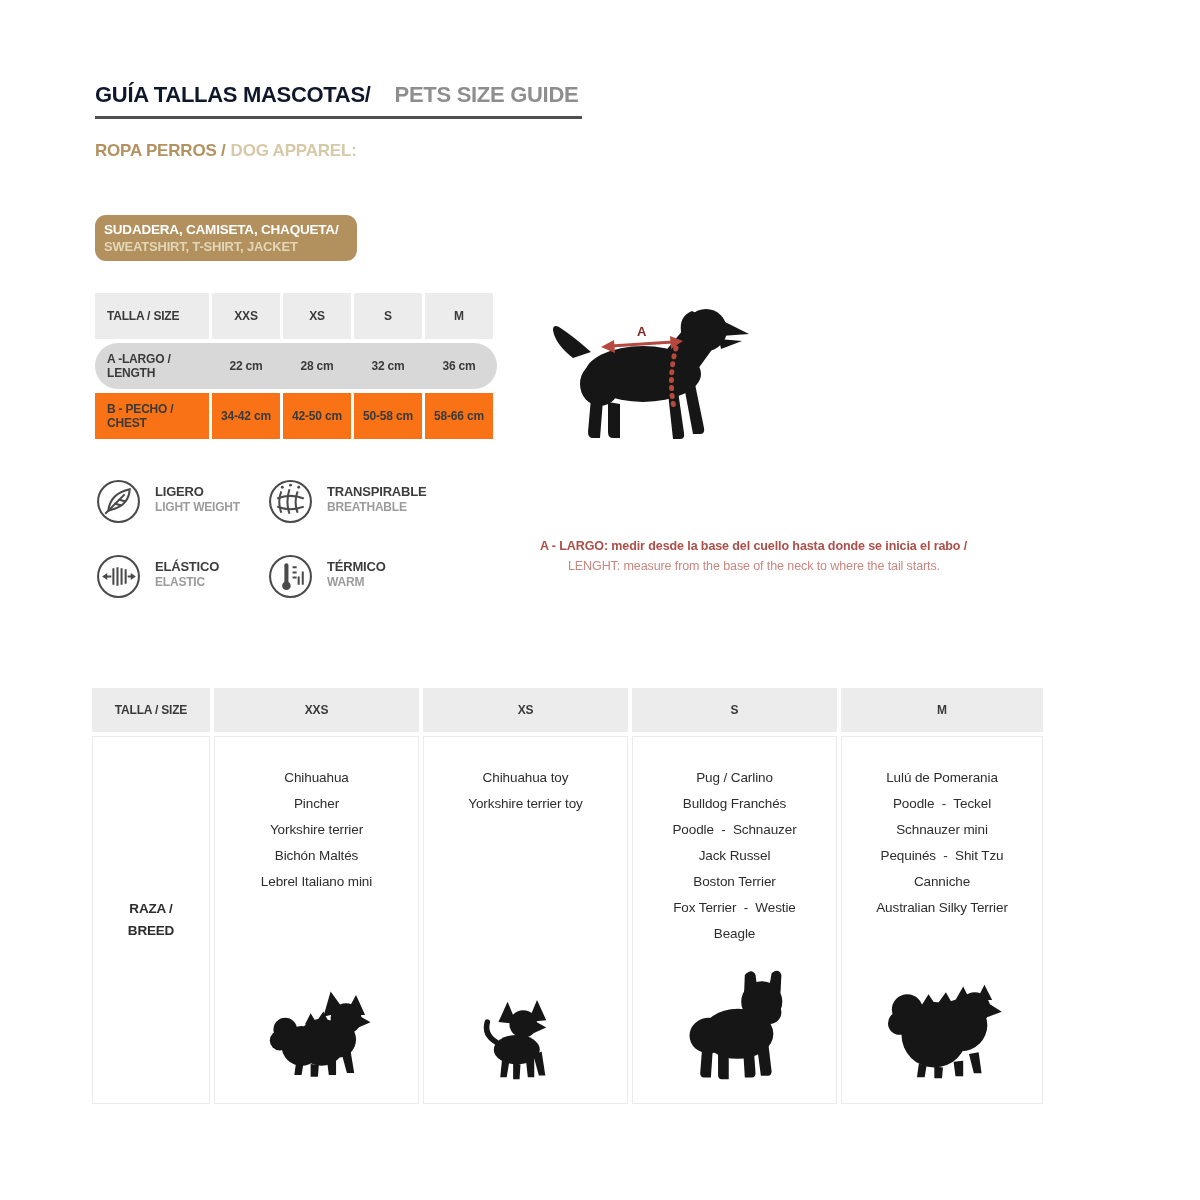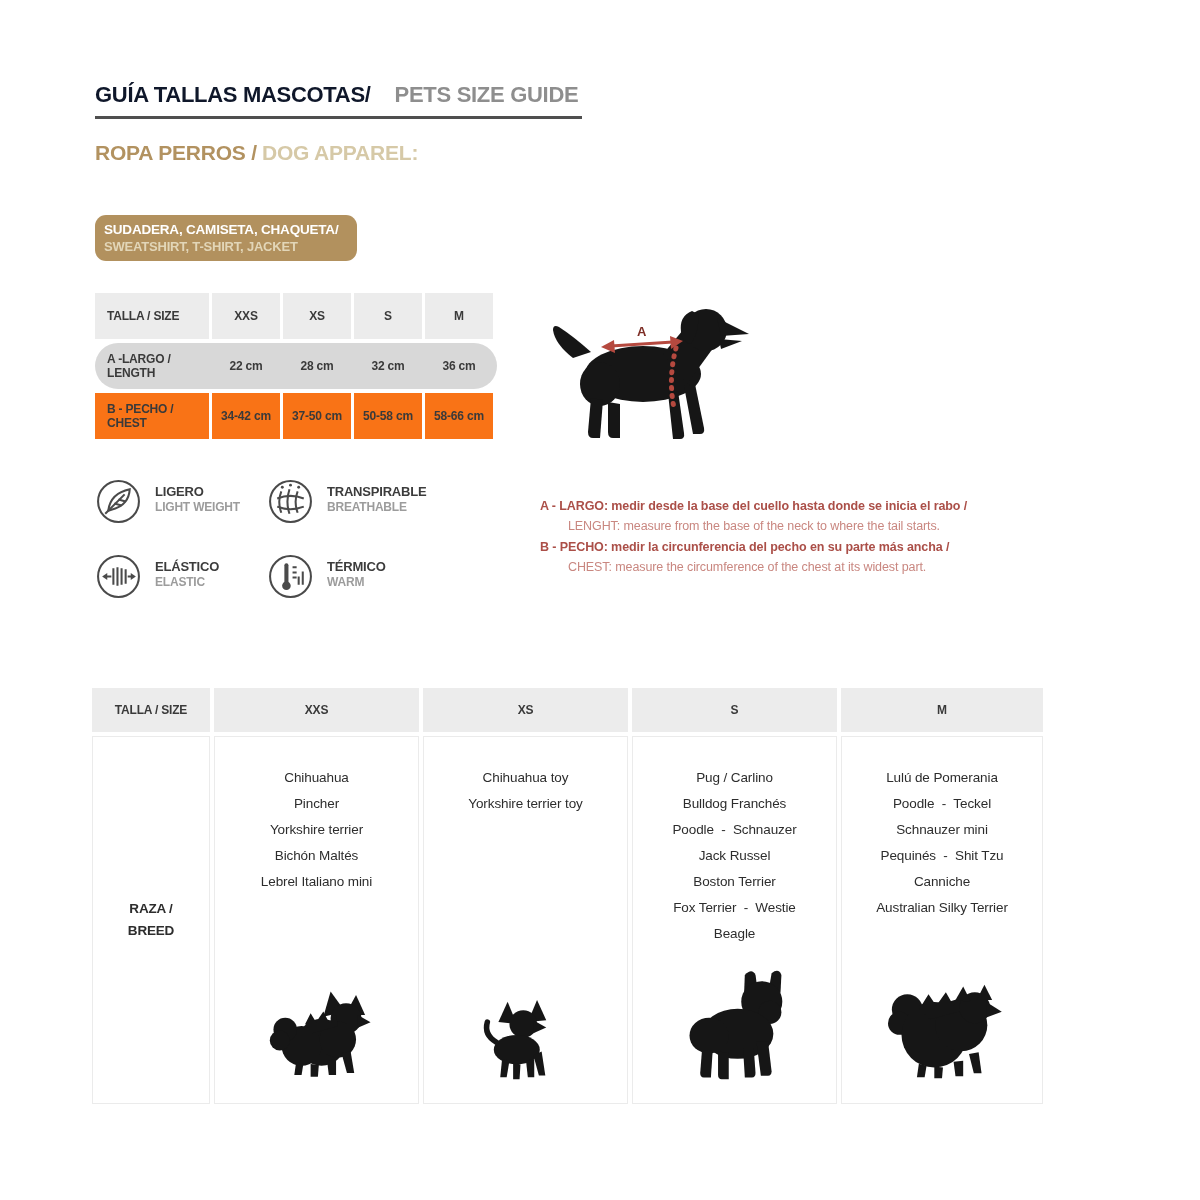--- a/index.html
+++ b/index.html
@@ -4,21 +4,21 @@
 <style>
   html,body{margin:0;padding:0;background:#fff;}
   body{width:1200px;height:1200px;font-family:"Liberation Sans",sans-serif;color:#3a3a3a;}
   .canvas{position:relative;width:1200px;height:1200px;background:#ffffff;overflow:hidden;}
 
   
   .title{position:absolute;left:95px;top:82px;font-size:22px;font-weight:bold;letter-spacing:-0.3px;
          border-bottom:3px solid #4f4f4f;padding-bottom:8px;padding-right:4px;white-space:nowrap;}
   .title .es{color:#0f172a;}
   .title .en{color:#8e8e8e;margin-left:24px;}
-  .subtitle{position:absolute;left:95px;top:141px;font-size:21px;font-weight:bold;letter-spacing:-0.2px;white-space:nowrap;}
+  .subtitle{position:absolute;left:95px;top:141px;font-size:17px;font-weight:bold;letter-spacing:-0.2px;white-space:nowrap;}
   .subtitle .es{color:#b29260;}
   .subtitle .en{color:#d6c9a7;margin-left:5px;}
 
   
   .cat-box{position:absolute;left:95px;top:215px;width:244px;background:#b2915e;padding:6px 9px;border-radius:11px;}
   .cat-box .l1{color:#ffffff;font-size:13.5px;font-weight:bold;line-height:17px;letter-spacing:-0.2px;white-space:nowrap;}
   .cat-box .l2{color:#e2d6b8;font-size:13px;font-weight:bold;line-height:17px;letter-spacing:-0.2px;white-space:nowrap;}
 
   
   .size-table{position:absolute;left:95px;top:293px;width:402px;}
@@ -36,21 +36,21 @@
 
   
   .features{position:absolute;left:95px;top:478px;display:grid;grid-template-columns:172px 220px;row-gap:28px;}
   .feature{display:flex;gap:13px;align-items:flex-start;}
   .feature .labels{padding-top:6px;}
   .feature .es{font-size:13px;font-weight:bold;color:#3c3c3c;line-height:16px;letter-spacing:-0.2px;}
   .feature .en{font-size:12px;font-weight:bold;color:#9c9c9c;line-height:15px;letter-spacing:-0.2px;}
 
   
   .notes{position:absolute;left:540px;top:497px;width:440px;font-size:12.5px;line-height:19.5px;letter-spacing:-0.1px;}
-  .note{margin-bottom:2px;}
+  .note{margin-bottom:2px;margin-top:40px;}
   .note .nb{color:#ab4f48;font-weight:bold;}
   .note .nl{color:#c98780;margin-left:28px;}
 
   
   .breed-table{position:absolute;left:92px;top:688px;width:951px;}
   .bt-head{display:grid;grid-template-columns:118px 205px 205px 205px 202px;column-gap:4px;}
   .bt-head .bt-cell{height:44px;background:#ececec;display:flex;align-items:center;justify-content:center;
                     font-size:12px;font-weight:bold;color:#3a3a3a;letter-spacing:-0.2px;}
   .bt-body{display:grid;grid-template-columns:118px 205px 205px 205px 202px;column-gap:4px;margin-top:4px;height:368px;}
   .b-cell{background:#ffffff;border:1px solid #ebebeb;position:relative;}
@@ -90,21 +90,21 @@
     <div class="st-row band">
       <div class="st-cell st-label">A -LARGO / LENGTH</div>
       <div class="st-cell">22 cm</div>
       <div class="st-cell">28 cm</div>
       <div class="st-cell">32 cm</div>
       <div class="st-cell">36 cm</div>
     </div>
     <div class="st-row st-white">
       <div class="st-cell st-label">B - PECHO / CHEST</div>
       <div class="st-cell">34-42 cm</div>
-      <div class="st-cell">37-50 cm</div>
+      <div class="st-cell">42-50 cm</div>
       <div class="st-cell">50-58 cm</div>
       <div class="st-cell">58-66 cm</div>
     </div>
   </div>
 
   <svg class="diagram" width="215" height="150" viewBox="0 0 215 150">
     <g class="ink">
       <path d="M28,62 Q10,48 8,34 Q8,28 14,31 Q28,40 46,56 Z"></path>
       <ellipse cx="98" cy="78" rx="58" ry="28"></ellipse>
       <ellipse cx="55" cy="88" rx="20" ry="22"></ellipse>
@@ -179,24 +179,20 @@
         <div class="es">TÉRMICO</div>
         <div class="en">WARM</div>
       </div>
     </div>
   </div>
 
   <div class="notes">
     <div class="note">
       <div class="nb">A - LARGO: medir desde la base del cuello hasta donde se inicia el rabo /</div>
       <div class="nl">LENGHT: measure from the base of the neck to where the tail starts.</div>
-    </div>
-    <div class="note">
-      <div class="nb">B - PECHO: medir la circunferencia del pecho en su parte más ancha /</div>
-      <div class="nl">CHEST: measure the circumference of the chest at its widest part.</div>
     </div>
   </div>
 
   <div class="breed-table">
     <div class="bt-head">
       <div class="bt-cell">TALLA / SIZE</div>
       <div class="bt-cell">XXS</div>
       <div class="bt-cell">XS</div>
       <div class="bt-cell">S</div>
       <div class="bt-cell">M</div>

